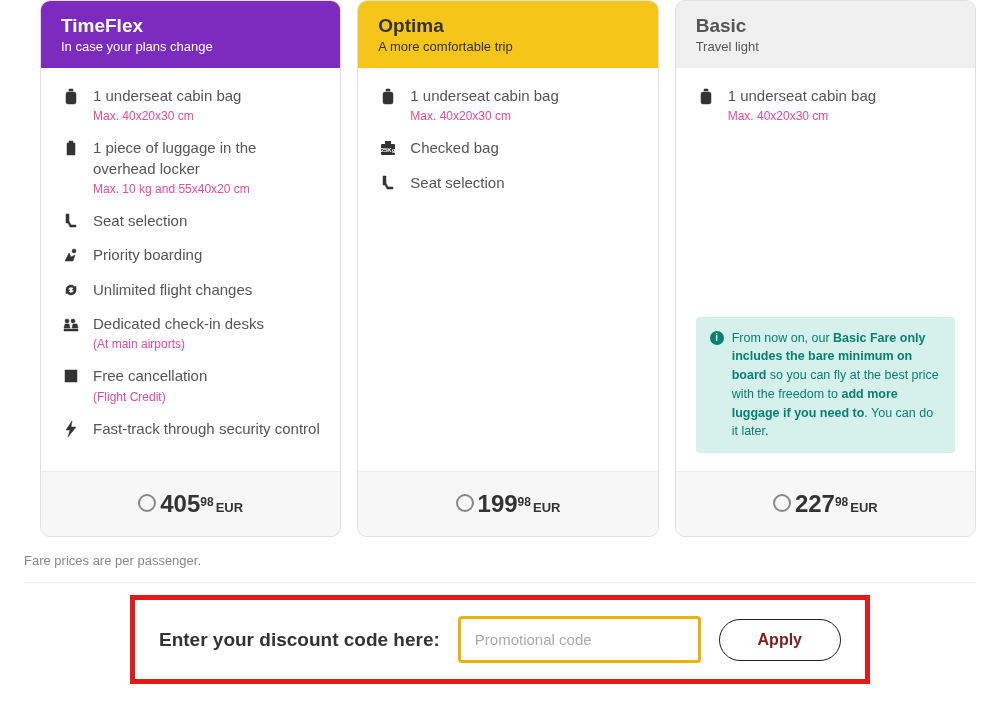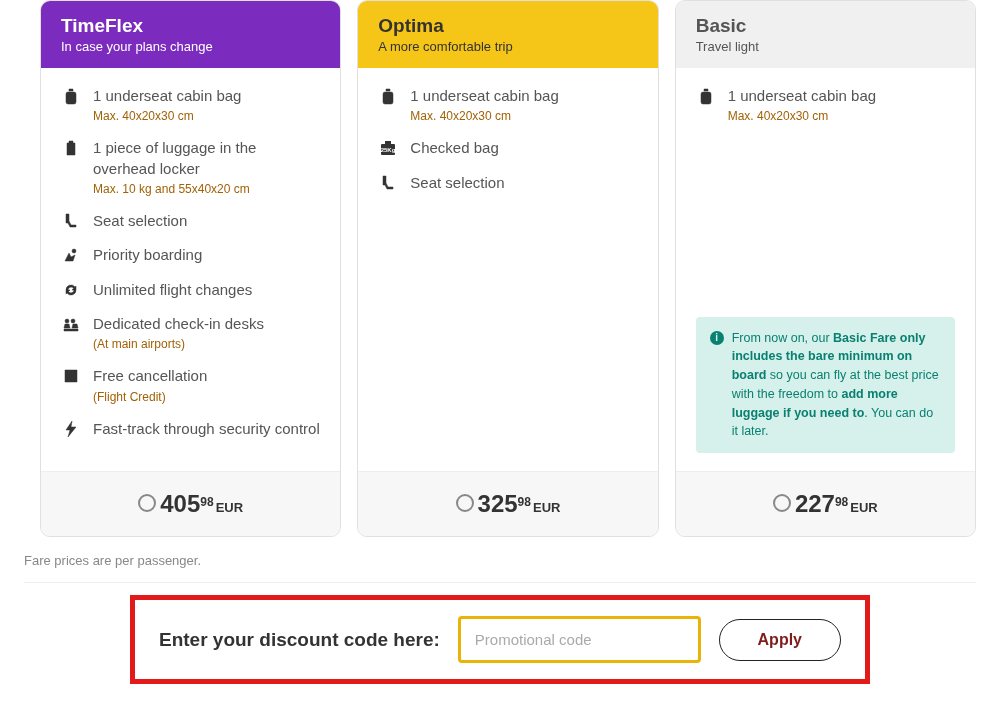--- a/index.html
+++ b/index.html
@@ -10,21 +10,21 @@
   .card-header.purple { background: #7b2cbf; }
   .card-header.yellow { background: #f5c518; color: #333; }
   .card-header.gray { background: #f0f0f0; color: #555; }
   .card-title { font-size: 19px; font-weight: 700; margin-bottom: 2px; }
   .card-subtitle { font-size: 13px; font-weight: 400; }
   .card-body { padding: 18px 20px; flex: 1; }
   .feature { display: flex; align-items: flex-start; margin-bottom: 14px; gap: 12px; justify-content: space-between; }
   .feature-icon { width: 20px; flex-shrink: 0; display: flex; justify-content: center; margin-top: 1px; }
   .feature-icon svg { width: 18px; height: 18px; }
   .feature-text { flex: 1; color: #555; font-size: 15px; line-height: 1.35; }
-  .feature-sub { color: #a16207; font-size: 12px; margin-top: 2px; display: block; }
+  .feature-sub { color: #ec4899; font-size: 12px; margin-top: 2px; display: block; }
   .notice { background: #d6f0eb; border-radius: 4px; padding: 12px 14px; color: #0a8071; font-size: 12.5px; line-height: 1.5; display: flex; gap: 8px; margin-top: auto; }
   .notice-icon { width: 14px; height: 14px; flex-shrink: 0; margin-top: 2px; background:#0a8071; border-radius:50%; color:#d6f0eb; font-size:10px; text-align:center; line-height:14px; font-weight:700;}
   .card-footer { background: #f7f7f7; padding: 18px 0; text-align: center; border-top: 1px solid #eee;}
   .radio-price { display: inline-flex; align-items: baseline; }
   .radio-circle { width: 18px; height: 18px; border: 2px solid #888; border-radius: 50%; display:inline-block; vertical-align:middle; margin-right:4px;}
   .price-main { font-size: 24px; font-weight: 800; color: #333; }
   .price-cents { font-size: 12px; font-weight: 700; color: #333; vertical-align: super;}
   .price-cur { font-size: 13px; font-weight: 700; color: #333; margin-left:2px;}
   .note { color: #888; font-size: 13px; padding: 8px 24px 8px 24px; }
   .divider-line { border-top: 1px solid #eee; margin: 6px 24px 0 24px;}
@@ -143,21 +143,21 @@
           <div class="feature-icon">
             <svg viewBox="0 0 18 18" fill="none" stroke="#333" stroke-width="1.5">
               <path d="M4 2v9h2l2 4h6v-2h-5l-2-4V2z" fill="#333" stroke="#333" stroke-width="0.5"></path>
             </svg>
           </div>
           <div class="feature-text"><span>Seat selection</span></div>
         </div>
       </div>
       <div class="card-footer"><label class="radio-price">
           <span class="radio-circle"></span>
-          <span><span class="price-main">325</span><span class="price-cents">98</span><span class="price-cur">EUR</span></span>
+          <span><span class="price-main">199</span><span class="price-cents">98</span><span class="price-cur">EUR</span></span>
         </label></div>
     </div>
     <div class="card">
       <div class="card-header gray">
         <div class="card-title">Basic</div>
         <div class="card-subtitle">Travel light</div>
       </div>
       <div class="card-body" style="display: flex; flex-direction: column;">
         <div class="feature">
           <div class="feature-icon">

